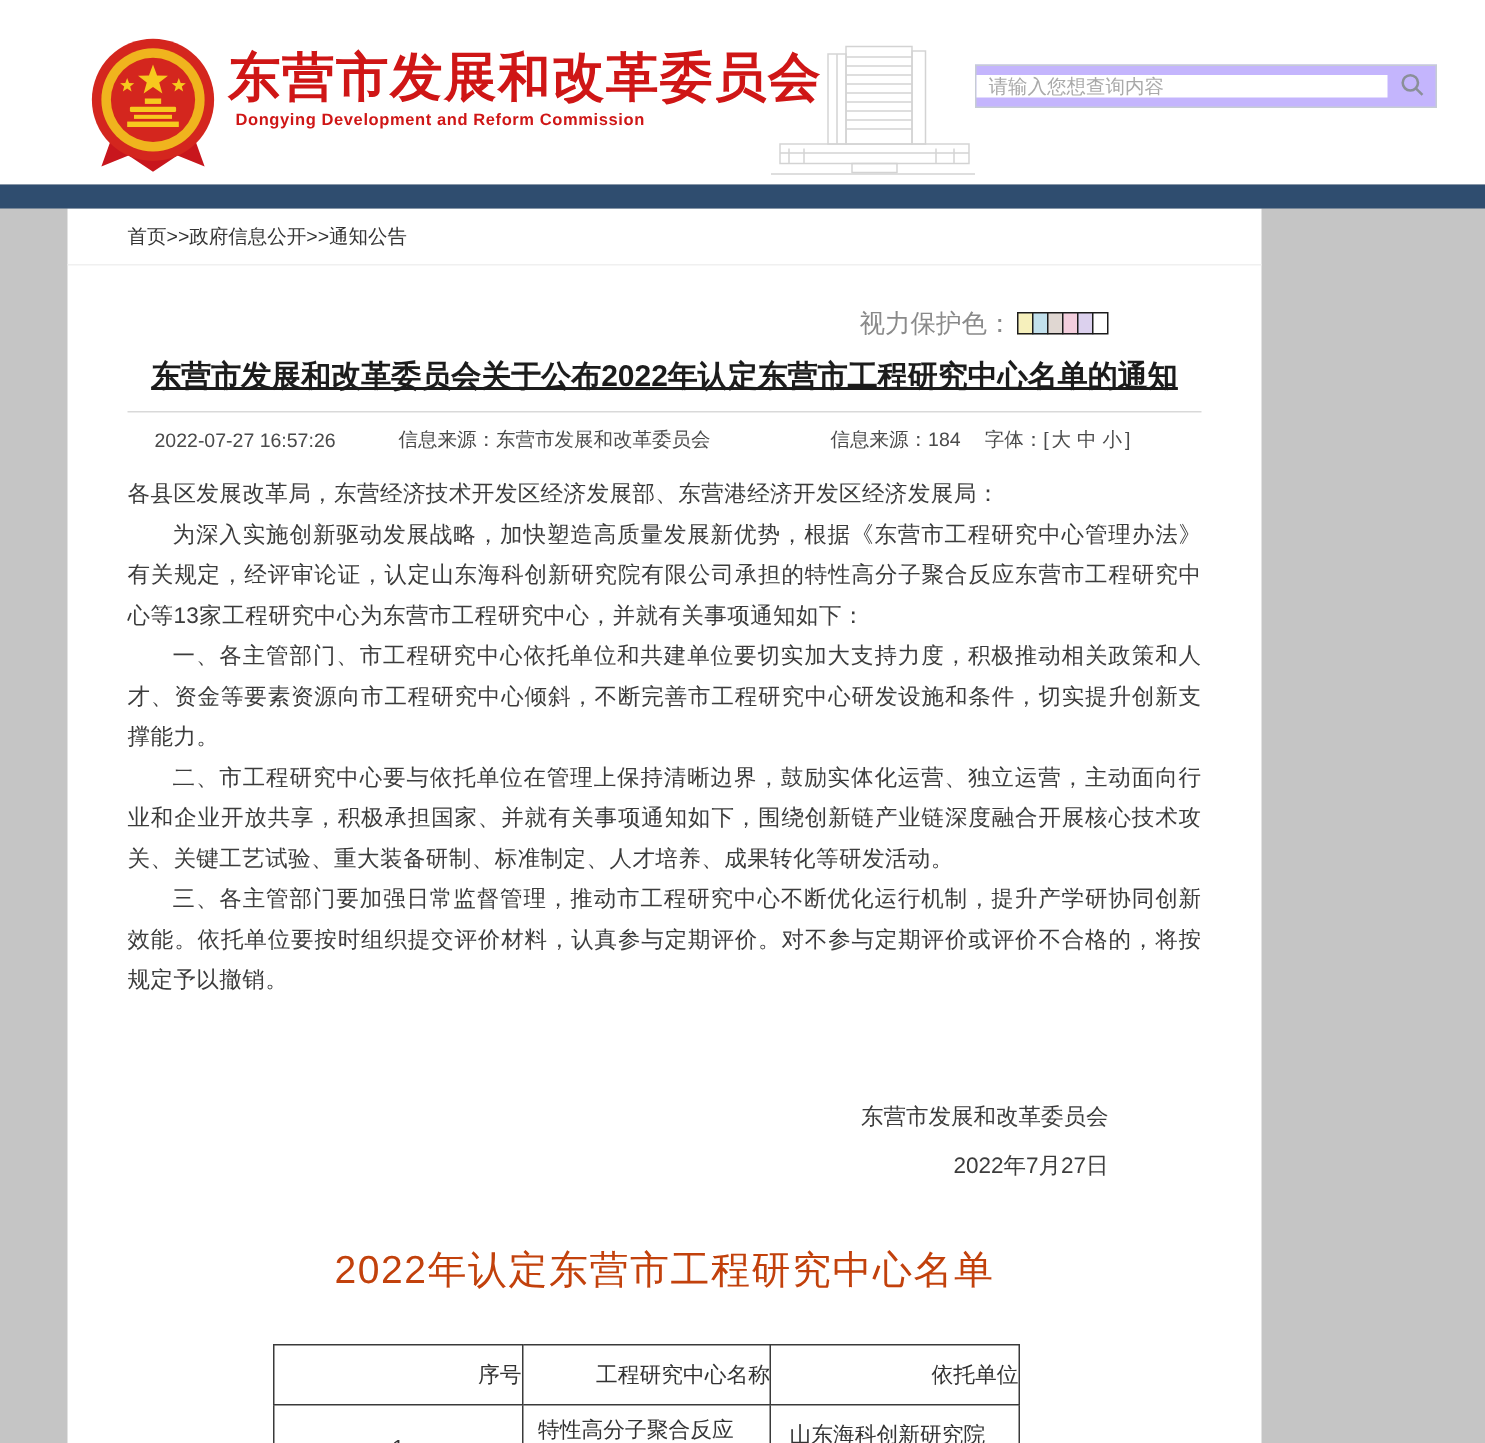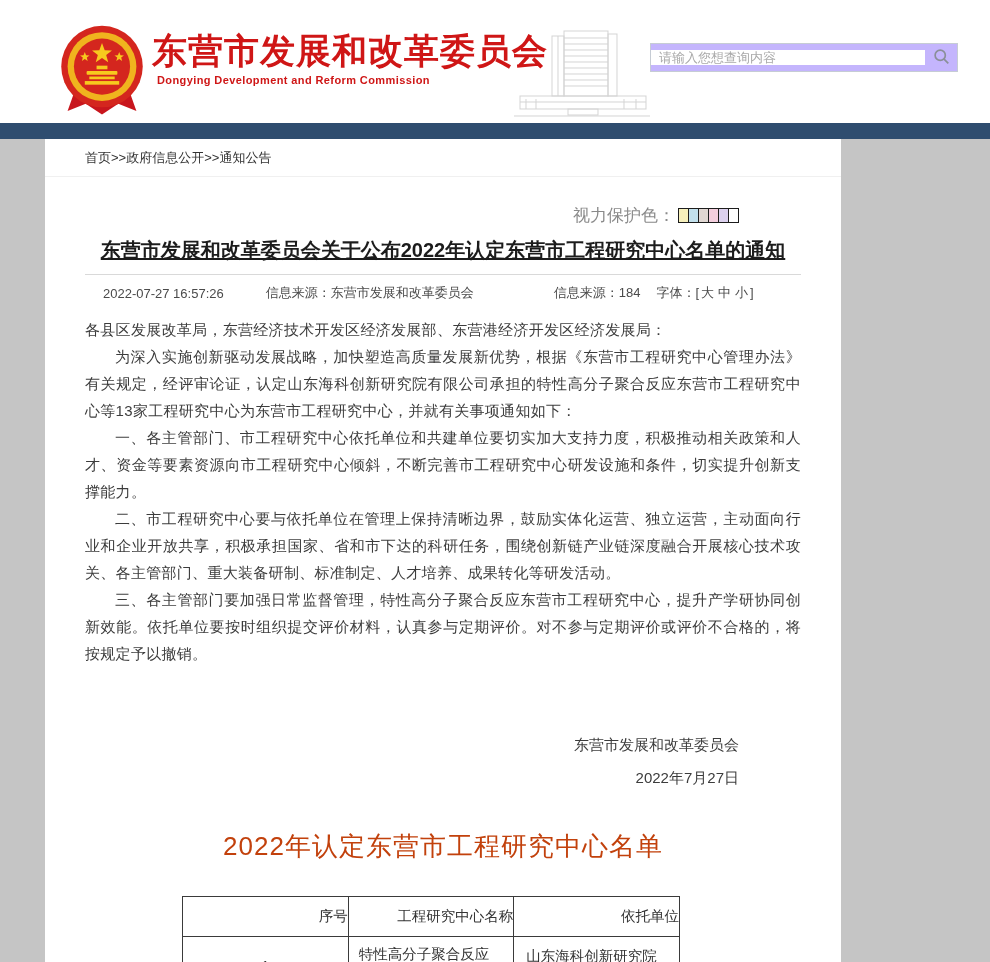--- a/index.html
+++ b/index.html
@@ -139,22 +139,22 @@
     <span class="meta-views"><span>信息来源：</span><span>184</span></span>
     <span class="meta-font">
       <span>字体：</span><span>[</span><span class="font-opt">大</span><span class="font-opt">中</span><span class="font-opt">小</span><span>]</span>
     </span>
   </div>
 
   <div class="body-text">
     <p>各县区发展改革局，东营经济技术开发区经济发展部、东营港经济开发区经济发展局：</p>
     <p class="indent">为深入实施创新驱动发展战略，加快塑造高质量发展新优势，根据《东营市工程研究中心管理办法》有关规定，经评审论证，认定山东海科创新研究院有限公司承担的特性高分子聚合反应东营市工程研究中心等13家工程研究中心为东营市工程研究中心，并就有关事项通知如下：</p>
     <p class="indent">一、各主管部门、市工程研究中心依托单位和共建单位要切实加大支持力度，积极推动相关政策和人才、资金等要素资源向市工程研究中心倾斜，不断完善市工程研究中心研发设施和条件，切实提升创新支撑能力。</p>
-    <p class="indent">二、市工程研究中心要与依托单位在管理上保持清晰边界，鼓励实体化运营、独立运营，主动面向行业和企业开放共享，积极承担国家、省和市下达的科研任务，围绕创新链产业链深度融合开展核心技术攻关、各主管部门、重大装备研制、标准制定、人才培养、成果转化等研发活动。</p>
-    <p class="indent">三、各主管部门要加强日常监督管理，特性高分子聚合反应东营市工程研究中心，提升产学研协同创新效能。依托单位要按时组织提交评价材料，认真参与定期评价。对不参与定期评价或评价不合格的，将按规定予以撤销。</p>
+    <p class="indent">二、市工程研究中心要与依托单位在管理上保持清晰边界，鼓励实体化运营、独立运营，主动面向行业和企业开放共享，积极承担国家、并就有关事项通知如下，围绕创新链产业链深度融合开展核心技术攻关、关键工艺试验、重大装备研制、标准制定、人才培养、成果转化等研发活动。</p>
+    <p class="indent">三、各主管部门要加强日常监督管理，推动市工程研究中心不断优化运行机制，提升产学研协同创新效能。依托单位要按时组织提交评价材料，认真参与定期评价。对不参与定期评价或评价不合格的，将按规定予以撤销。</p>
   </div>
 
   <div class="signature">
     <div>东营市发展和改革委员会</div>
     <div class="sig-date">2022年7月27日</div>
   </div>
 
   <div class="tbl-title">2022年认定东营市工程研究中心名单</div>
 
   <table class="center-list">

